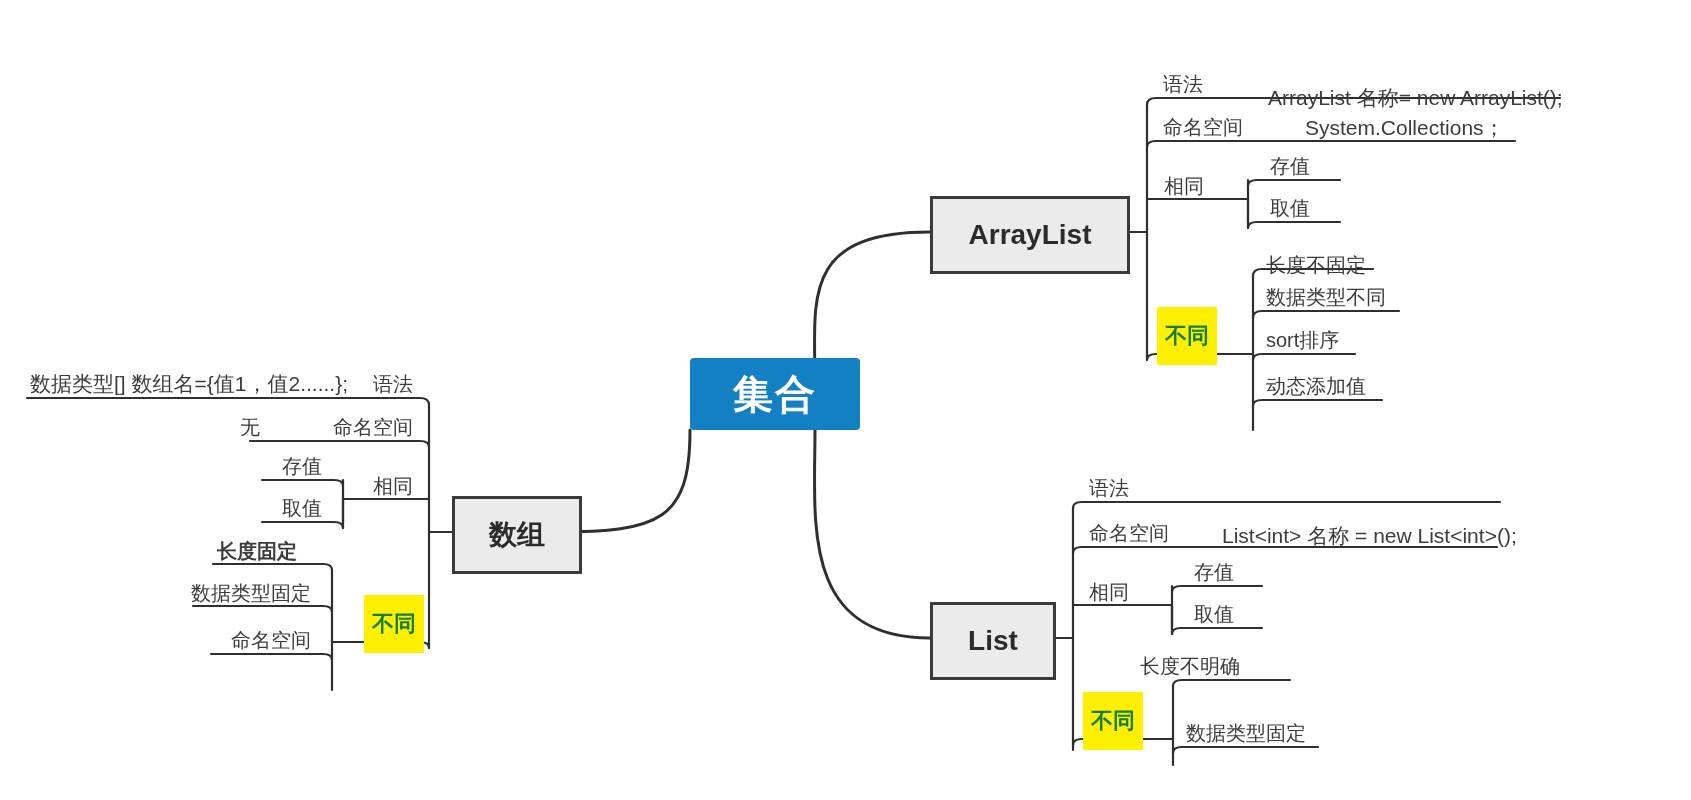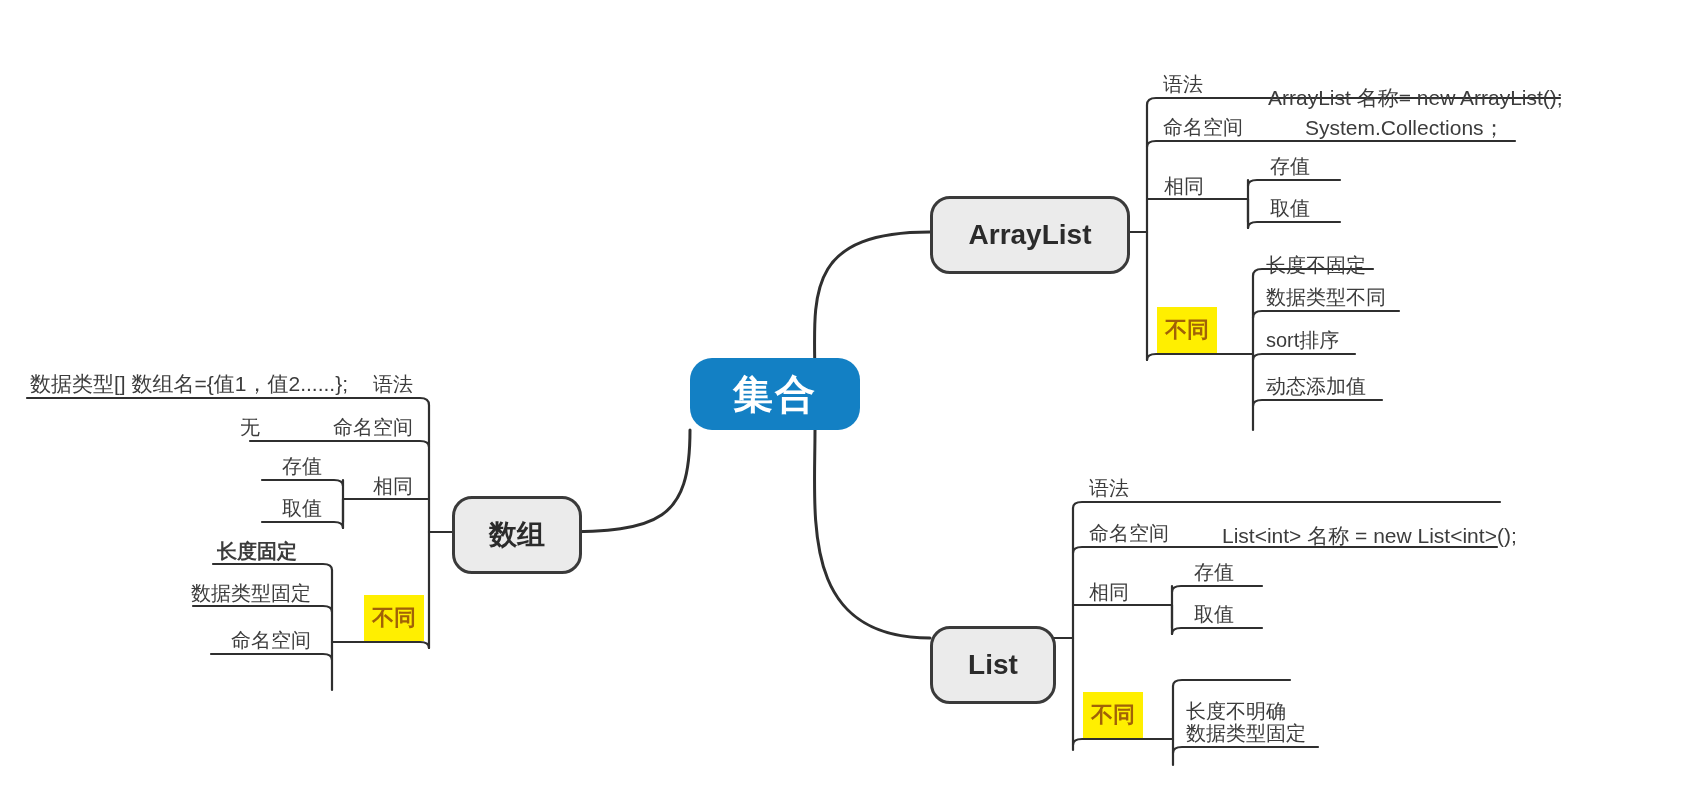--- a/index.html
+++ b/index.html
@@ -22,38 +22,38 @@
   }
 
   
   .root-node{
     position:absolute;
     display:flex;
     align-items:center;
     justify-content:center;
     background:#1380c4;
     color:#ffffff;
-    border-radius:22px;
+    border-radius:4px;
     font-size:40px;
     font-weight:bold;
     letter-spacing:2px;
     z-index:5;
     font-family:Liberation Serif, serif;
   }
 
   
   .lvl1-node{
     position:absolute;
     display:flex;
     align-items:center;
     justify-content:center;
     background:#ebebeb;
     color:#2b2b2b;
     border:3px solid #3a3a3a;
-    border-radius:20px;
+    border-radius:0;
     font-size:28px;
     font-weight:bold;
     z-index:5;
   }
 
   
   .leaf{
     position:absolute;
     font-size:20px;
     color:#3c3c3c;
@@ -62,23 +62,23 @@
     z-index:4;
   }
   .leaf.right{ text-align:left; }
   .leaf.left{ text-align:right; }
 
   .leaf.big{ font-size:21px; }
 
   
   .leaf.hl{
     background:#ffef00;
-    color:#a16207;
+    color:#15803d;
     font-weight:bold;
-    padding:12px 8px;
+    padding:18px 8px;
     font-size:22px;
   }
 </style>
 </head>
 <body>
 
 <div id="canvas">
 
   <svg id="wires" viewBox="0 0 1691 800" xmlns="http://www.w3.org/2000/svg">
     <g fill="none" stroke="#2f2f2f" stroke-width="3" stroke-linecap="round">
@@ -157,21 +157,21 @@
       <path d="M 332 570 Q 332 564 323 564 L 213 564"></path>
       <path d="M 332 612 Q 332 606 323 606 L 193 606"></path>
       <path d="M 332 660 Q 332 654 323 654 L 211 654"></path>
     </g>
   </svg>
 
   <div class="root-node" style="left:690px;top:358px;width:170px;height:72px;">集合</div>
 
   <div class="lvl1-node" style="left:930px;top:196px;width:194px;height:72px;">ArrayList</div>
 
-  <div class="lvl1-node" style="left:930px;top:626px;width:120px;height:72px;">List</div>
+  <div class="lvl1-node" style="left:930px;top:602px;width:120px;height:72px;">List</div>
 
   <div class="lvl1-node" style="left:452px;top:496px;width:124px;height:72px;">数组</div>
 
   <div class="leaf right" style="left:1163px;top:74px;">语法</div>
   <div class="leaf right big" style="left:1268px;top:87px;">ArrayList 名称= new ArrayList();</div>
 
   <div class="leaf right" style="left:1163px;top:117px;">命名空间</div>
   <div class="leaf right big" style="left:1305px;top:117px;">System.Collections；</div>
 
   <div class="leaf right" style="left:1164px;top:176px;">相同</div>
@@ -187,21 +187,21 @@
   <div class="leaf right" style="left:1089px;top:478px;">语法</div>
   <div class="leaf right big" style="left:1222px;top:477px;margin-top:48px;">List&lt;int&gt; 名称 = new List&lt;int&gt;();</div>
 
   <div class="leaf right" style="left:1089px;top:523px;">命名空间</div>
 
   <div class="leaf right" style="left:1089px;top:582px;">相同</div>
   <div class="leaf right" style="left:1194px;top:562px;">存值</div>
   <div class="leaf right" style="left:1194px;top:604px;">取值</div>
 
   <div class="leaf hl" style="left:1083px;top:692px;">不同</div>
-  <div class="leaf right" style="left:1186px;top:656px;margin-top:45px;">长度不明确</div>
+  <div class="leaf right" style="left:1140px;top:656px;">长度不明确</div>
   <div class="leaf right" style="left:1186px;top:723px;">数据类型固定</div>
 
   <div class="leaf left" style="left:313px;top:374px;width:100px;">语法</div>
   <div class="leaf left big" style="left:30px;top:373px;width:250px;text-align:left;">数据类型[] 数组名={值1，值2......};</div>
 
   <div class="leaf left" style="left:255px;top:417px;width:158px;">命名空间</div>
   <div class="leaf left" style="left:180px;top:417px;width:80px;">无</div>
 
   <div class="leaf left" style="left:355px;top:476px;width:58px;">相同</div>
   <div class="leaf left" style="left:212px;top:456px;width:110px;">存值</div>

